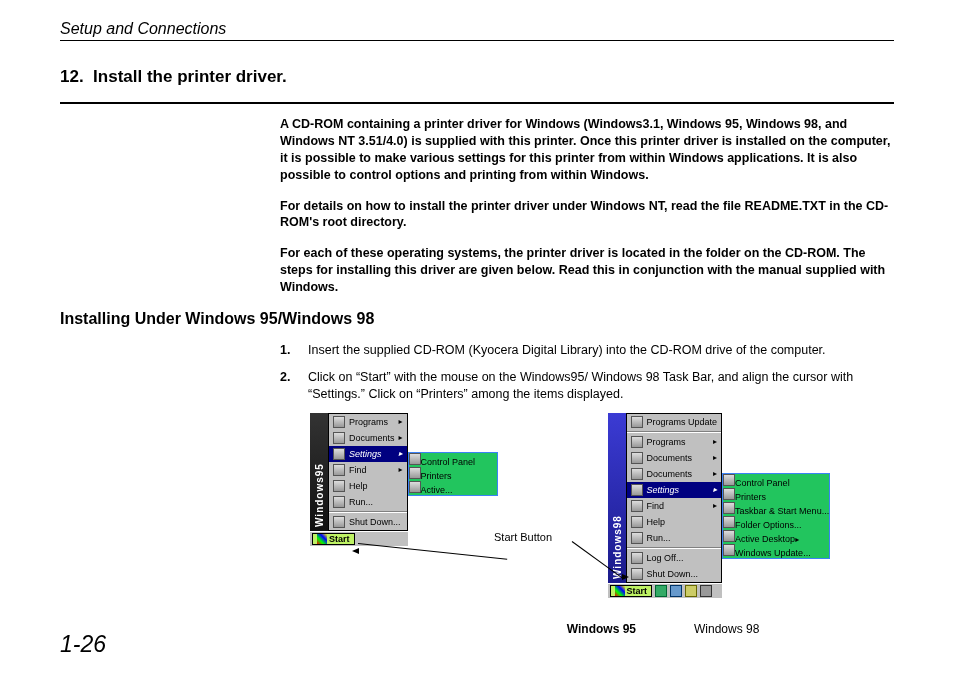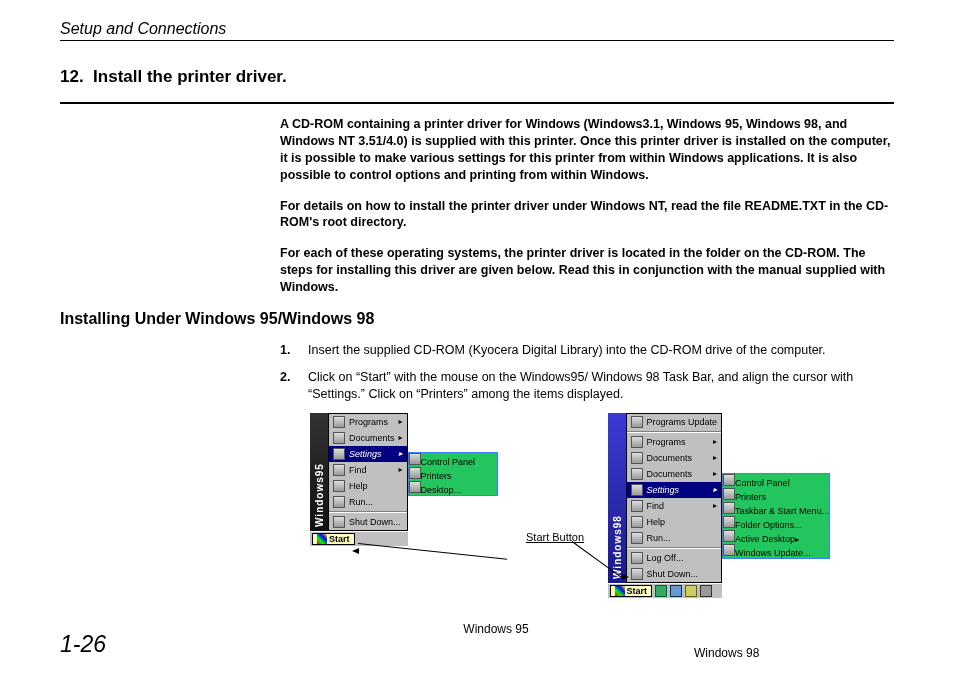--- a/index.html
+++ b/index.html
@@ -126,39 +126,39 @@
     background: #c0c0c0;
     border-top: 1px solid #fff;
     padding: 1px 2px;
     display: flex;
     align-items: center;
     gap: 3px;
     font-size: 9px;
   }
   .startbtn {
     border: 1px solid #000;
-    background: #fef9c3;
+    background: #bef264;
     padding: 0 4px;
     font-weight: bold;
     display: flex;
     align-items: flex-end;
     gap: 2px;
   }
   .tray-ic {
     width: 10px; height: 10px;
     background: #3a6; border: 1px solid #063;
   }
   .captions {
     margin-left: 250px;
     margin-top: 24px;
     font-size: 12px;
     display: flex;
   }
-  .captions .c1 { width: 280px; text-align: center; padding-left: 46px; }
-  .captions .c2 { padding-left: 58px; margin-top: 24px; }
+  .captions .c1 { width: 280px; text-align: right; padding-left: 46px; font-weight: bold; }
+  .captions .c2 { padding-left: 58px; }
   .page-num {
     position: absolute;
     left: 60px;
     bottom: 18px;
     font-style: italic;
     font-size: 23px;
   }
   .annot {
     position: absolute;
     font-size: 11px;
@@ -253,21 +253,21 @@
           <div class="taskbar">
             <div class="startbtn">
               <span class="ic" style="width:10px;height:10px;background:linear-gradient(45deg,#f00,#0f0,#00f,#ff0);border:none;"></span>
               <span>Start</span>
             </div>
           </div>
         </div>
         <div class="submenu">
           <div class="row"><span class="ic"></span><span>Control Panel</span></div>
           <div class="row sel"><span class="ic"></span><span>Printers</span></div>
-          <div class="row"><span class="ic"></span><span>Desktop...</span></div>
+          <div class="row"><span class="ic"></span><span>Active...</span></div>
         </div>
       </div>
     </div>
 
     <div>
       <div class="menu-mock">
         <div style="display:flex;flex-direction:column;">
           <div style="display:flex;">
             <div class="vbar win98">Windows98</div>
             <div class="panel">
@@ -336,21 +336,21 @@
           <div class="row sel"><span class="ic"></span><span>Printers</span></div>
           <div class="row"><span class="ic"></span><span>Taskbar &amp; Start Menu...</span></div>
           <div class="row"><span class="ic"></span><span>Folder Options...</span></div>
           <div class="row"><span class="ic"></span><span>Active Desktop</span><span class="arrow">▸</span></div>
           <div class="sep"></div>
           <div class="row"><span class="ic"></span><span>Windows Update...</span></div>
         </div>
       </div>
     </div>
 
-    <div class="annot" style="left:216px; top:118px;text-decoration:underline;">Start Button</div>
+    <div class="annot" style="left:184px; top:118px;">Start Button</div>
     <div class="arrow-line" style="left:48px; top:130px; width:150px; transform:rotate(6deg); transform-origin:left;"></div>
     <div class="arrow-head left" style="left:42px; top:135px;"></div>
     <div class="arrow-line" style="left:262px; top:128px; width:62px; transform:rotate(36deg); transform-origin:left;"></div>
     <div class="arrow-head right" style="left:312px; top:161px;"></div>
   </div>
 
   <div class="captions">
     <div class="c1">Windows 95</div>
     <div class="c2">Windows 98</div>
   </div>

